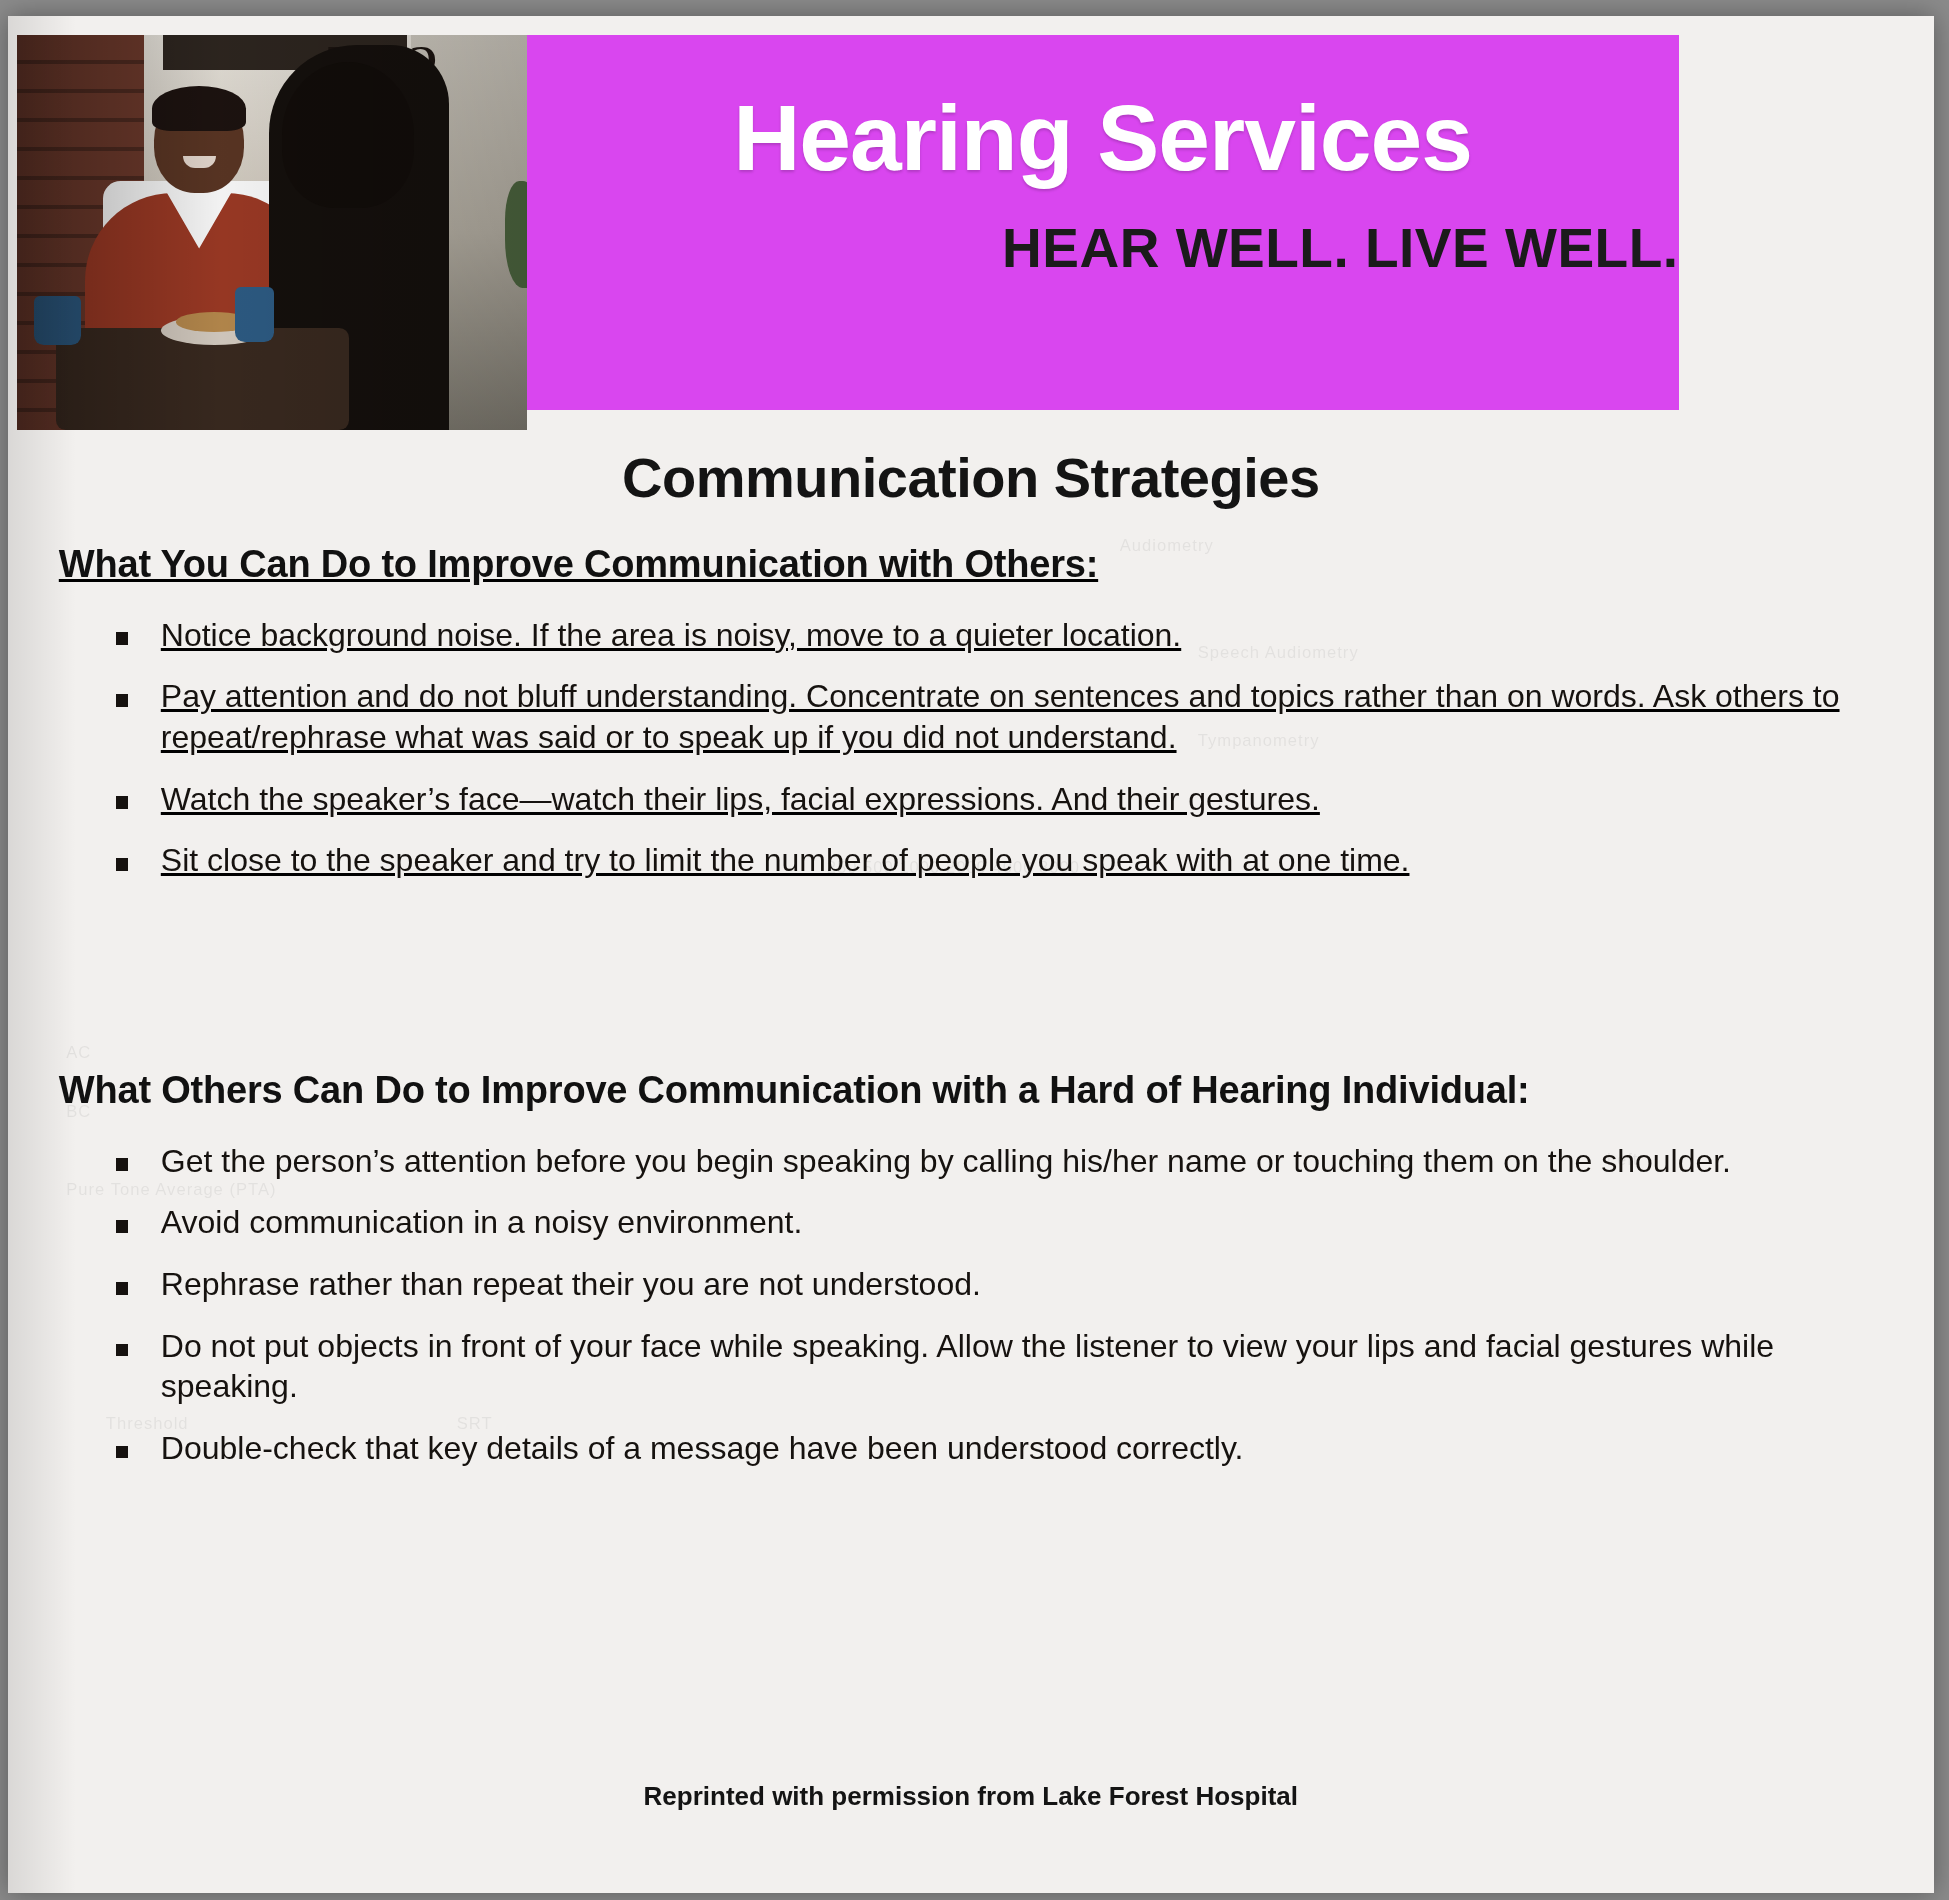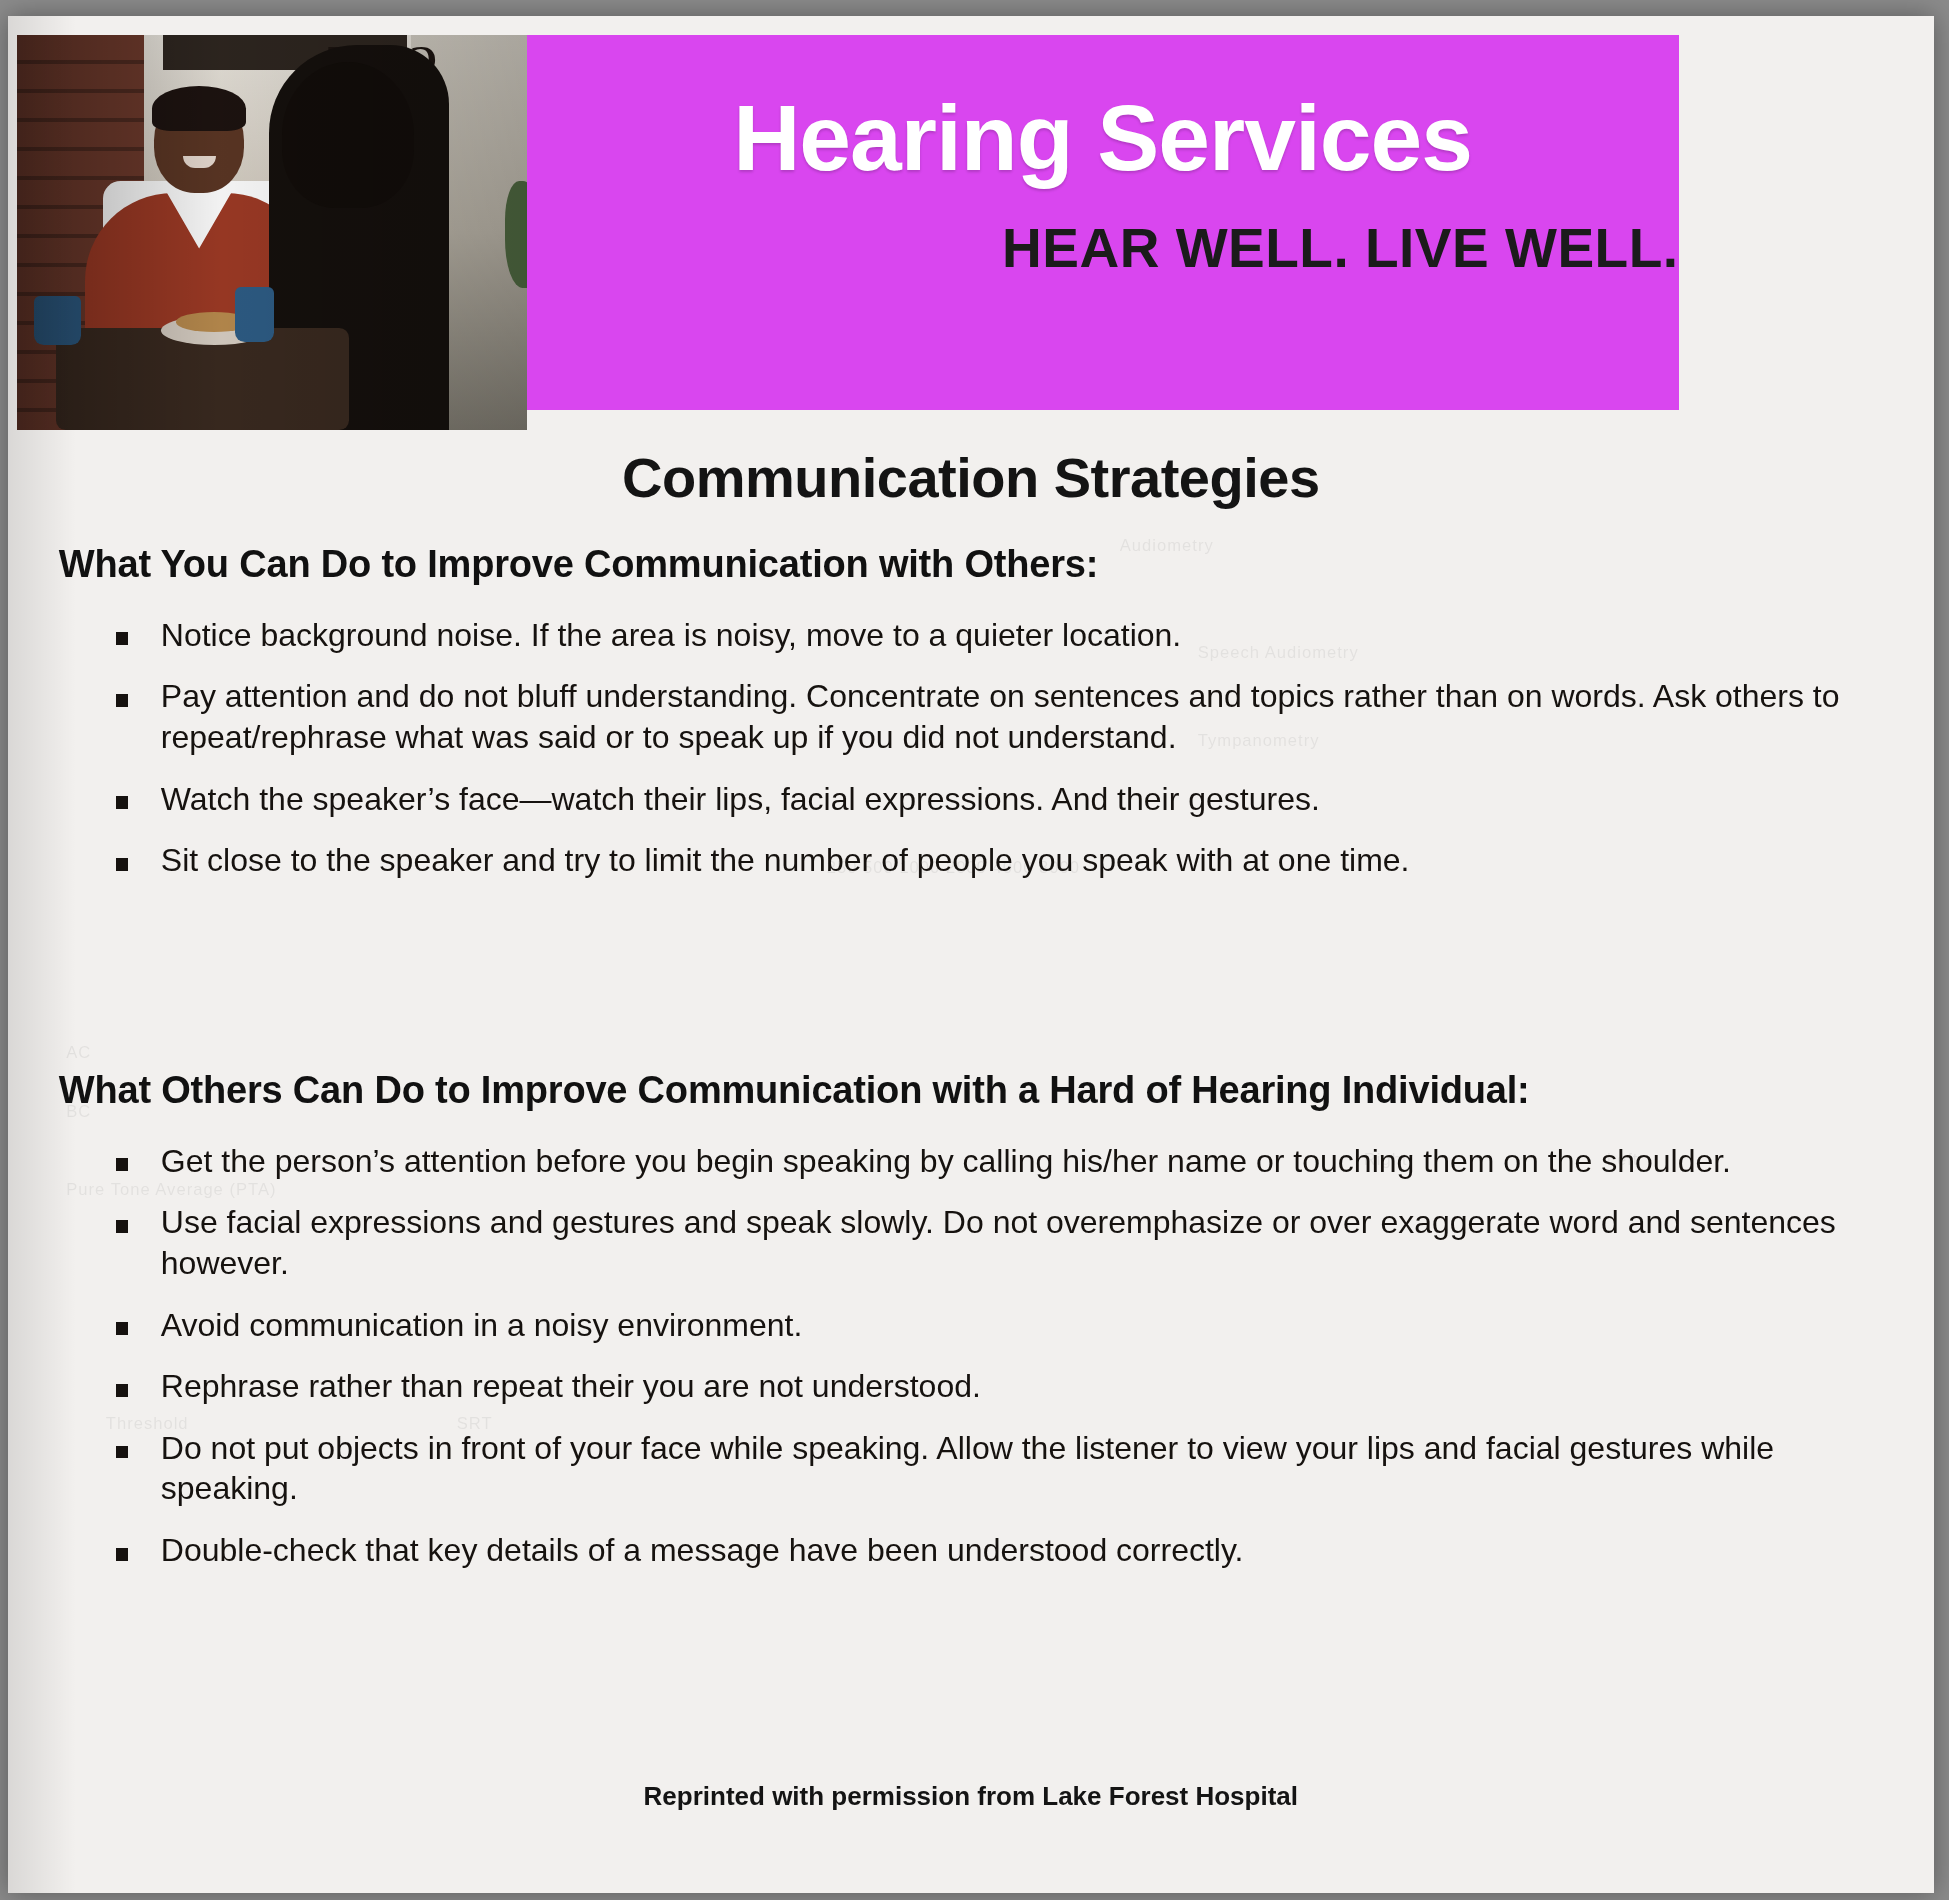--- a/index.html
+++ b/index.html
@@ -235,21 +235,21 @@
   ul.bullets li::before {
     content: "";
     position: absolute;
     left: 57px;
     top: 17.6px;
     width: 12.7px;
     height: 12.7px;
     background: #16120f;
   }
 
-  #sec1 { top: 527px; }
+  #sec1 { top: 527px; text-decoration: underline; }
   #sec2 { top: 1053px; }
 
   .footer-note {
     position: absolute;
     left: 0;
     right: 0;
     top: 1765px;
     text-align: center;
     font-size: 26px;
     font-weight: bold;
@@ -325,21 +325,20 @@
         <li>Pay attention and do not bluff understanding.  Concentrate on sentences and topics rather than on words.  Ask others to repeat/rephrase what was said or to speak up if you did not understand.</li>
         <li>Watch the speaker’s face—watch their lips, facial expressions. And their gestures.</li>
         <li>Sit close to the speaker and try to limit the number of people you speak with at one time.</li>
       </ul>
     </div>
 
     <div class="section" id="sec2">
       <div class="section-heading">What Others Can Do to Improve Communication with a Hard of Hearing Individual:</div>
       <ul class="bullets">
         <li>Get the person’s attention before you begin speaking by calling his/her name or touching them on the shoulder.</li>
-        <li>Use facial expressions and gestures and speak slowly.  Do not overemphasize or over exaggerate word and sentences however.</li>
         <li>Avoid communication in a noisy environment.</li>
         <li>Rephrase rather than repeat their you are not understood.</li>
         <li>Do not put objects in front of your face while speaking.  Allow the listener to view your lips and facial gestures while speaking.</li>
         <li>Double-check that key details of a message have been understood correctly.</li>
       </ul>
     </div>
 
     <div class="footer-note">Reprinted with permission from Lake Forest Hospital</div>
 
   </div>

